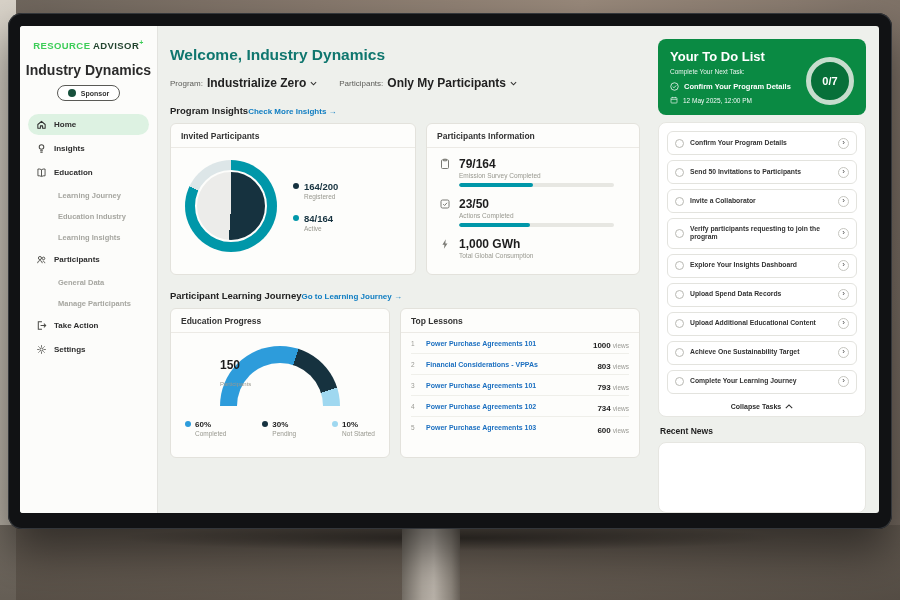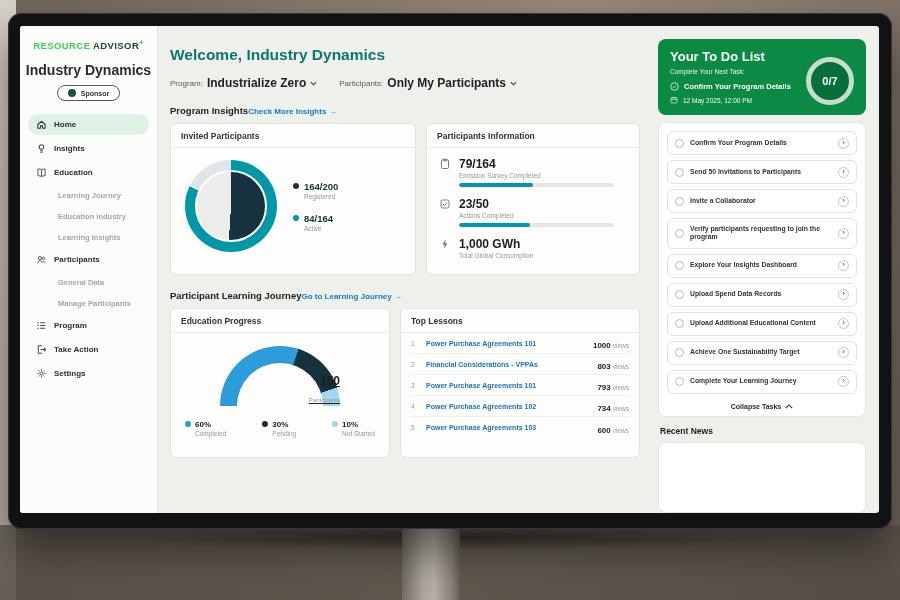--- a/index.html
+++ b/index.html
@@ -86,21 +86,21 @@
   .stat-val { font-size:12px; font-weight:700; color:#1d1d1d; }
   .stat-lab { font-size:6.5px; color:#98988f; margin-top:1px; }
   .bar { margin-top:4px; width:92%; height:4px; border-radius:2px; background:#e7e7e2; overflow:hidden; }
   .bar-fill { height:100%; border-radius:2px; background:#0097a9; }
 
   
   .card-edu { width:220px; height:150px; }
   .gauge { position:relative; width:120px; height:60px; margin:13px auto 0; overflow:hidden; }
   .gauge-arc { position:absolute; left:0; top:0; width:120px; height:120px; border-radius:50%; }
   .gauge-hole { position:absolute; left:17px; top:17px; width:86px; height:86px; border-radius:50%; background:#fdfdfb; }
-  .gauge-text { position:absolute; left:0; right:0; bottom:0; text-align:right;text-decoration:underline; }
+  .gauge-text { position:absolute; left:0; right:0; bottom:16px; text-align:left; }
   .gauge-text b { display:block; font-size:12px; color:#1d1d1d; }
   .gauge-text span { font-size:6px; color:#98988f; }
   .edu-legend { display:flex; justify-content:space-between; padding:0 14px; margin-top:14px; }
   .edu-leg-item { position:relative; padding-left:10px; }
   .edu-leg-item .leg-dot { top:1px; }
   .edu-val { font-size:8px; font-weight:700; color:#1d1d1d; }
   .edu-lab { font-size:6.5px; color:#98988f; margin-top:1px; }
 
   
   .card-lessons { flex:1; height:150px; }
@@ -200,27 +200,20 @@
               <path d="M1.8 10c.2-1.8 1.2-2.8 2.5-2.8S6.6 8.2 6.8 10M7.4 7.7c1.1 0 2 .9 2.2 2.3" fill="none" stroke="#4a4a46"></path>
             </svg>
           <span>Participants</span>
         </div>
         <div class="nav-sub">
             <span>General Data</span>
           </div>
         <div class="nav-sub">
             <span>Manage Participants</span>
           </div>
-        <div class="nav-item">
-          <svg viewBox="0 0 12 12">
-              <path d="M2.2 3h.01M2.2 6h.01M2.2 9h.01" stroke="#4a4a46" stroke-width="1.6" stroke-linecap="round"></path>
-              <path d="M4.5 3H10M4.5 6H10M4.5 9H10" stroke="#4a4a46" stroke-width="1.1"></path>
-            </svg>
-          <span>Program</span>
-        </div>
         <div class="nav-item">
           <svg viewBox="0 0 12 12">
               <path d="M6.5 2H2.5v8h4" fill="none" stroke="#4a4a46" stroke-width="1.1"></path>
               <path d="M5 6h5.5M8.6 4 10.6 6 8.6 8" fill="none" stroke="#4a4a46" stroke-width="1.1"></path>
             </svg>
           <span>Take Action</span>
         </div>
         <div class="nav-item">
           <svg viewBox="0 0 12 12">
               <circle cx="6" cy="6" r="1.7" fill="none" stroke="#4a4a46" stroke-width="1"></circle>

